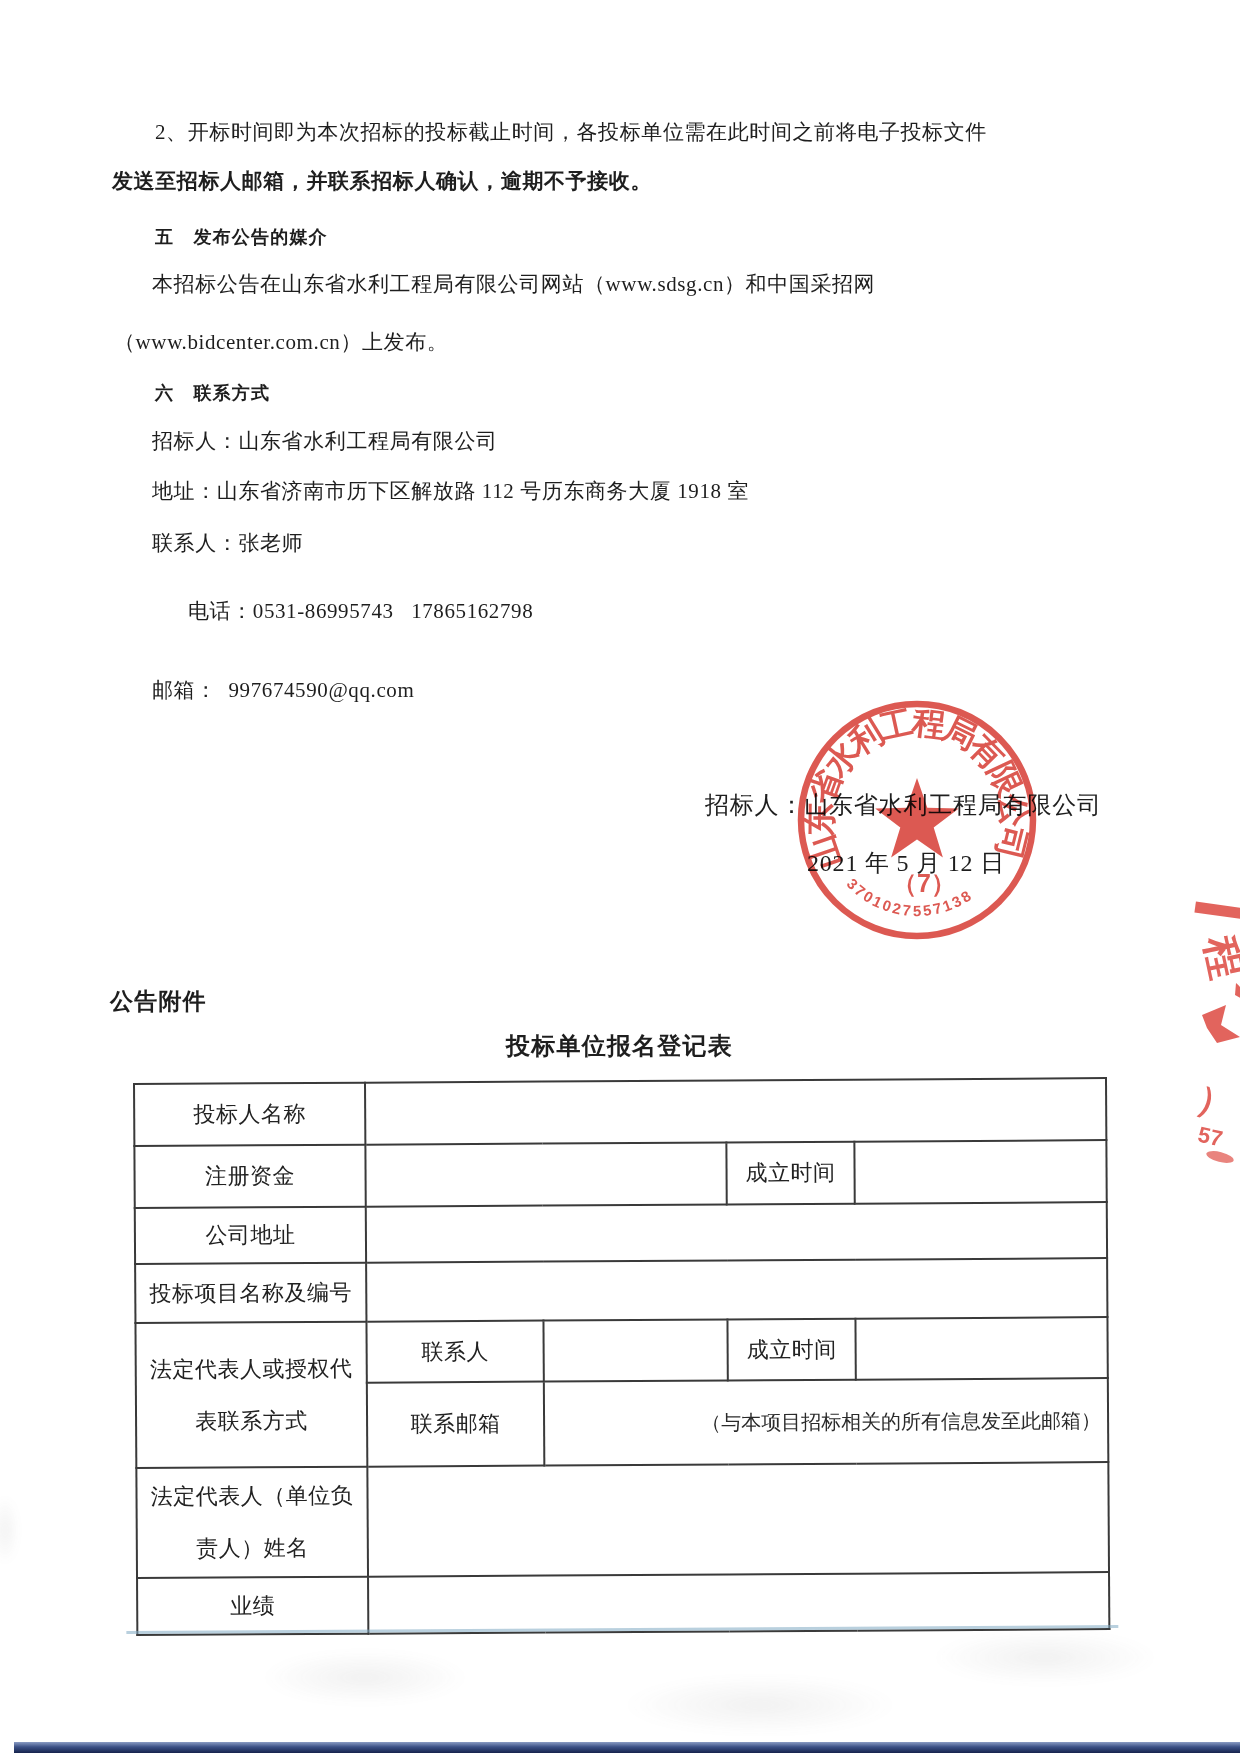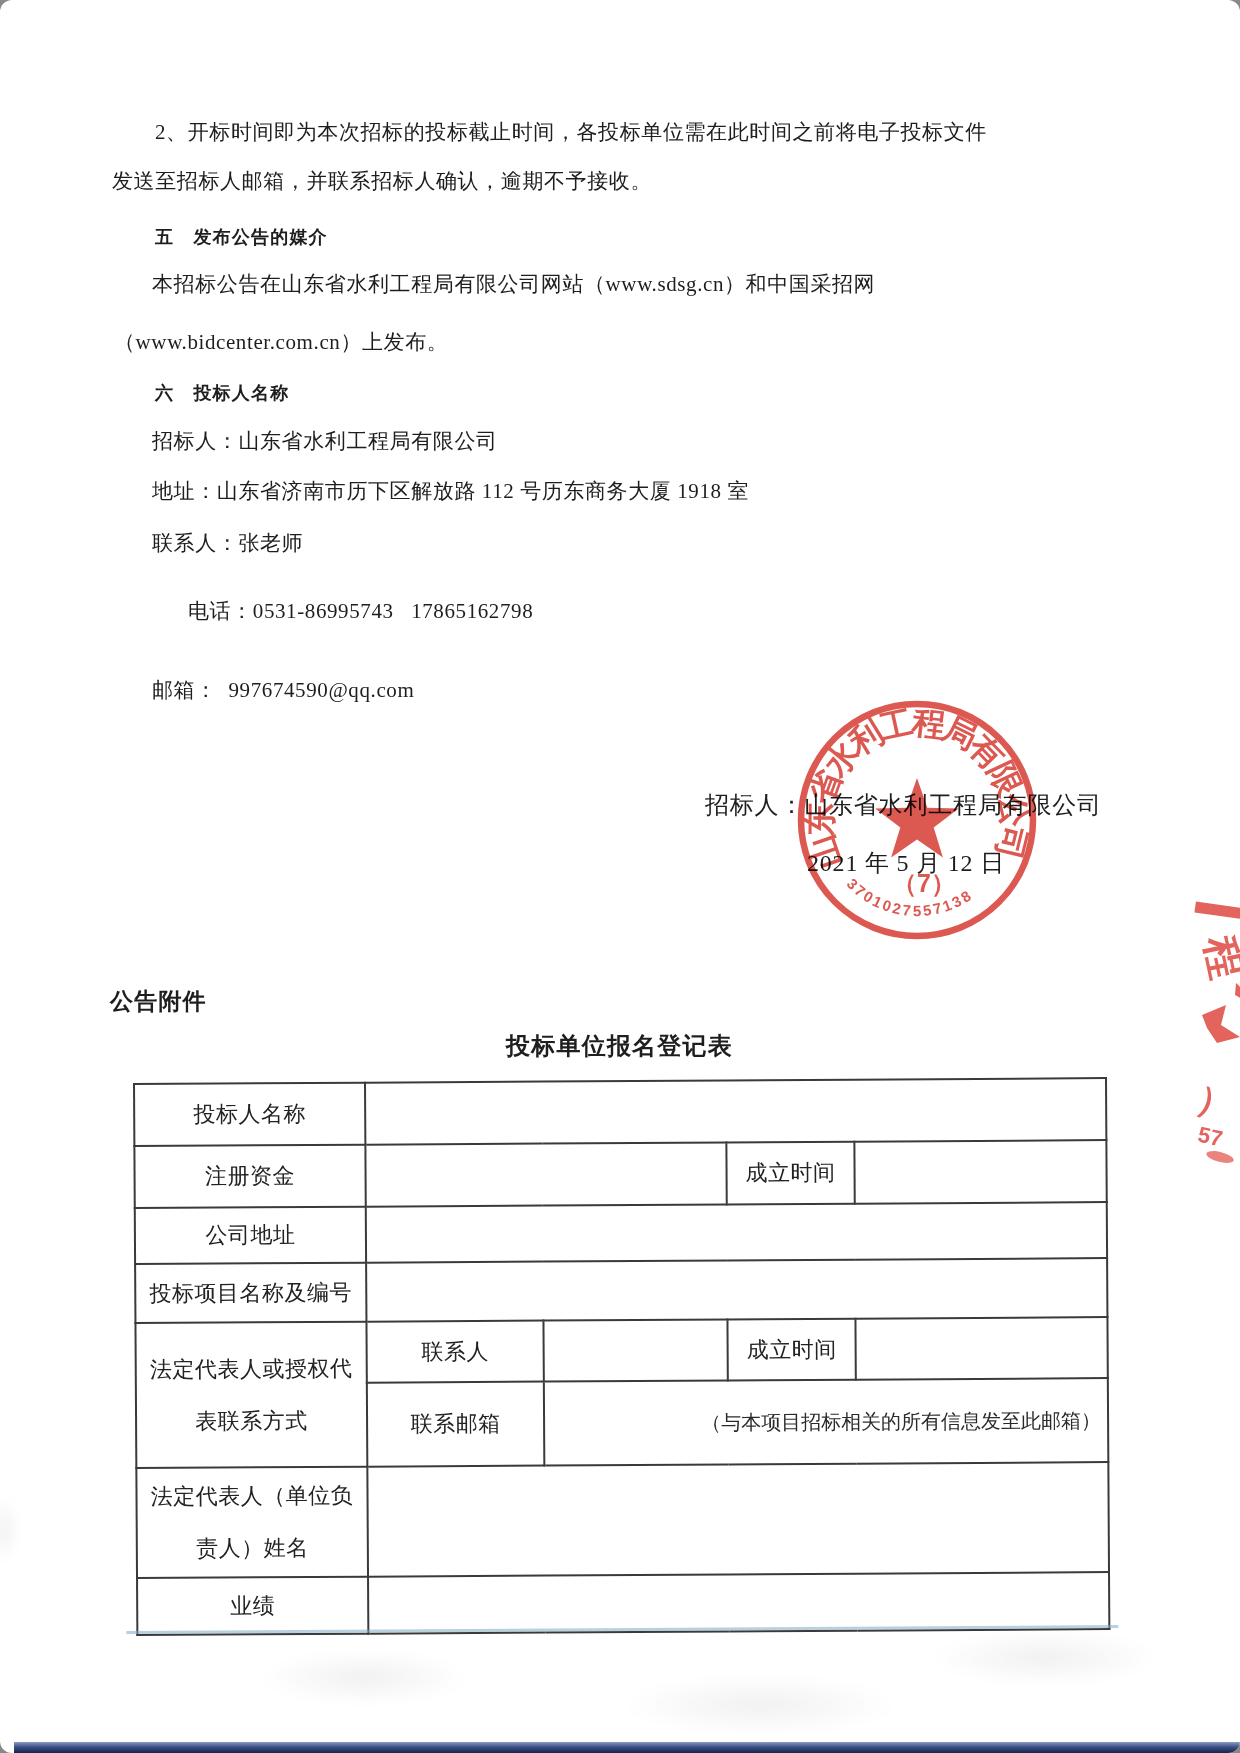--- a/index.html
+++ b/index.html
@@ -4,21 +4,20 @@
 <style>
   html,body{margin:0;padding:0;background:#888;}
   .page{
     position:relative;
     width:1240px;height:1753px;
     margin:0 auto;
     background:#ffffff;
     overflow:hidden;
     font-family:"Liberation Serif", serif;
     color:#1e1e1e;
-    border-radius:12px;
   }
   .tline{
     position:absolute;
     font-size:21px;
     line-height:30px;
     letter-spacing:0.6px;
     white-space:pre;
     color:#1e1e1e;
   }
   .bold{
@@ -106,27 +105,27 @@
     opacity:.35;
     pointer-events:none;
   }
 </style>
 </head>
 <body>
 
 <div class="page">
 
   <div class="tline" style="left:155px;top:117px;">2、开标时间即为本次招标的投标截止时间，各投标单位需在此时间之前将电子投标文件</div>
-  <div class="tline" style="left:112px;top:166px;">发送至招标人邮箱，并联系招标人确认，逾期不予接收。</div>
+  <div class="tline" style="left:112px;top:166px;font-weight:bold;">发送至招标人邮箱，并联系招标人确认，逾期不予接收。</div>
 
   <div class="tline bold" style="left:155px;top:222px;">五　发布公告的媒介</div>
   <div class="tline" style="left:152px;top:269px;">本招标公告在山东省水利工程局有限公司网站（www.sdsg.cn）和中国采招网</div>
   <div class="tline" style="left:114px;top:327px;text-align:center;">（www.bidcenter.com.cn）上发布。</div>
 
-  <div class="tline bold" style="left:155px;top:378px;">六　投标人名称</div>
+  <div class="tline bold" style="left:155px;top:378px;">六　联系方式</div>
   <div class="tline" style="left:152px;top:426px;">招标人：山东省水利工程局有限公司</div>
   <div class="tline" style="left:152px;top:476px;">地址：山东省济南市历下区解放路 112 号历东商务大厦 1918 室</div>
   <div class="tline" style="left:152px;top:528px;">联系人：张老师</div>
   <div class="tline" style="left:152px;top:596px;margin-left:36px;">电话：0531-86995743   17865162798</div>
   <div class="tline" style="left:152px;top:675px;">邮箱：  997674590@qq.com</div>
 
   <div class="tline sig" style="left:705px;top:790px;">招标人：山东省水利工程局有限公司</div>
   <div class="tline sig" style="left:807px;top:800px;margin-top:48px;">2021 年 5 月 12 日</div>
 
   <svg class="stamp" width="300" height="300" viewBox="0 0 300 300">

